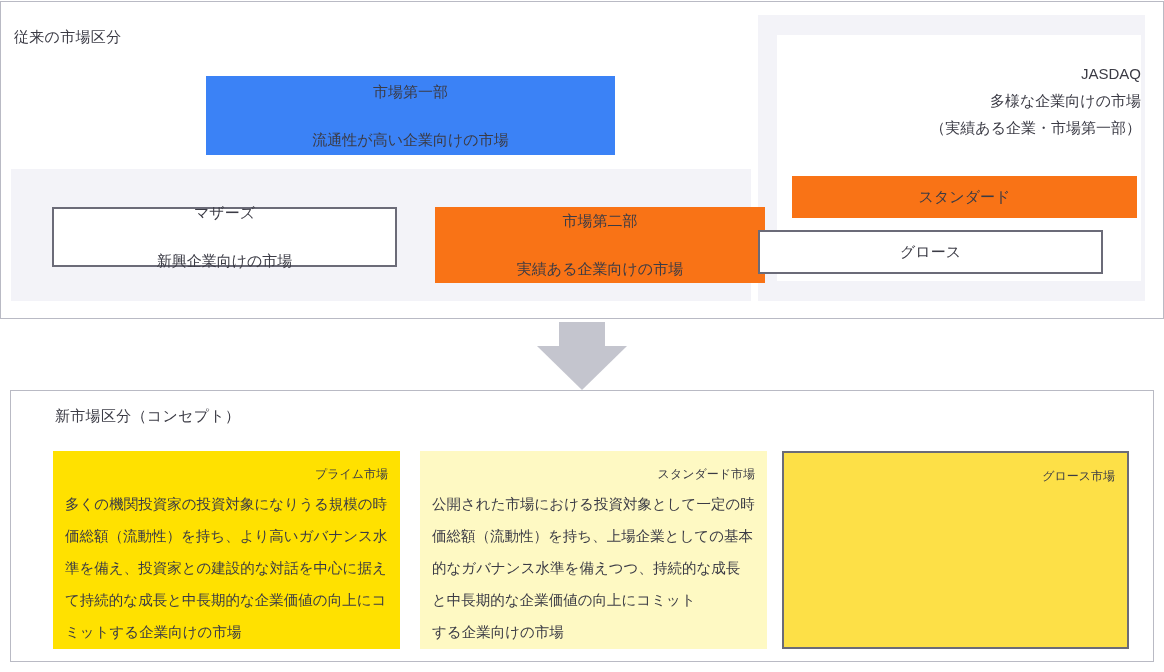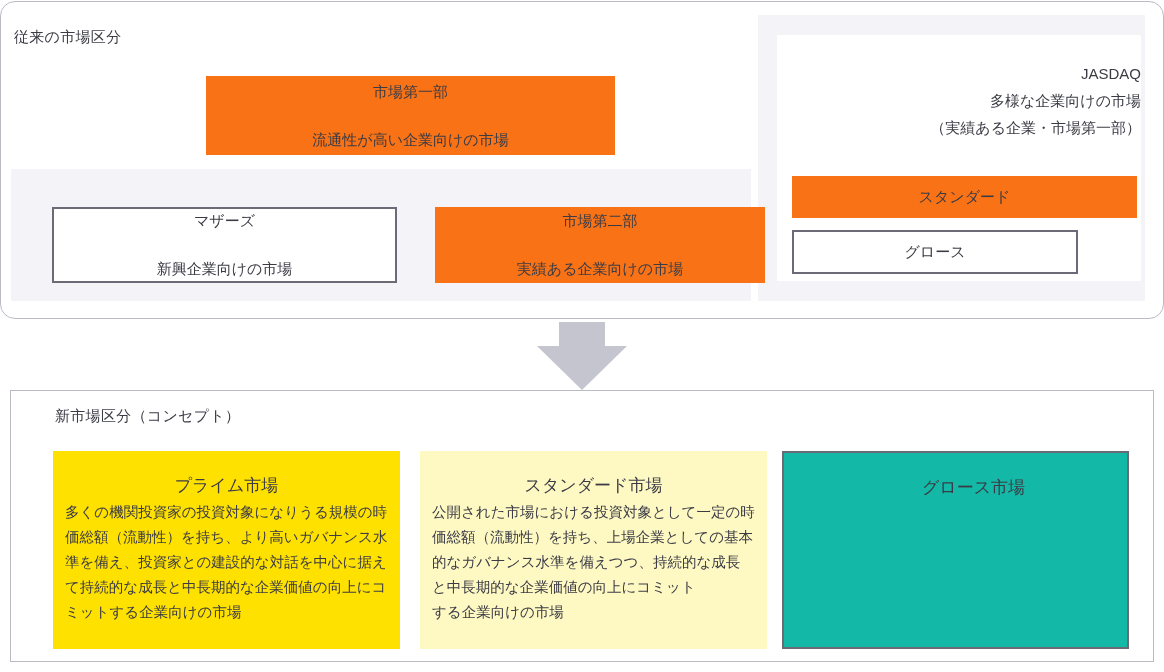--- a/index.html
+++ b/index.html
@@ -46,43 +46,43 @@
   .chip {
     display: flex;
     align-items: center;
     justify-content: center;
     text-align: center;
     font-size: 15px;
     line-height: 24px;
     color: #3b3b45;
     white-space: pre-line;
   }
-  .chip-yellow { background: #f97316; }
+  .chip-yellow { background: #3b82f6; }
   .chip-gray   { background: #f97316; }
   .chip-white  { background: #ffffff; border: 2px solid #6b6b78; }
 
   
   .card {
     padding: 10px 12px 10px 12px;
     box-sizing: border-box;
   }
   .card-yellow { background: #ffe100; }
   .card-gray   { background: #fef9c3; }
-  .card-white  { background: #14b8a6; border: 2px solid #6b6b78; padding-left: 48px; }
+  .card-white  { background: #fde047; border: 2px solid #6b6b78; padding-left: 48px; }
 
   .card-title {
-    text-align: center;
-    font-size: 17px;
+    text-align: right;
+    font-size: 12px;
     line-height: 26px;
     color: #3b3b45;
-    margin: 12px 0 1px 0;
+    margin: 0 0 1px 0;
   }
   .card-body {
     font-size: 14.5px;
-    line-height: 25px;
+    line-height: 32px;
     color: #3b3b45;
     white-space: pre-line;
     margin: 0;
     text-align: left;
   }
 
   
   .arrow-wrap { position: absolute; }
   .arrow-shaft {
     position: absolute;
@@ -94,38 +94,38 @@
     border-left: 45px solid transparent;
     border-right: 45px solid transparent;
     border-top: 44px solid #c4c5ce;
   }
 </style>
 </head>
 <body>
 
 <div class="stage">
 
-  <div class="abs panel-outline" style="left:0px; top:1px; width:1164px; height:318px;border-radius:15px;">
+  <div class="abs panel-outline" style="left:0px; top:1px; width:1164px; height:318px;">
 
     <div class="abs panel-title" style="left:13px; top:25px;">従来の市場区分</div>
 
     <div class="abs lavender" style="left:10px; top:167px; width:740px; height:132px;"></div>
 
     <div class="abs lavender" style="left:757px; top:13px; width:387px; height:286px;"></div>
 
     <div class="abs" style="left:776px; top:33px; width:364px; height:246px; background:#ffffff;"></div>
 
     <div class="abs chip chip-yellow" style="left:205px; top:74px; width:409px; height:79px;">
       <div>
         <div>市場第一部</div>
         <div>流通性が高い企業向けの市場</div>
       </div>
     </div>
 
-    <div class="abs chip chip-white" style="left:51px; top:205px; width:345px; height:76px;">
+    <div class="abs chip chip-white" style="left:51px; top:205px; width:345px; height:60px;">
       <div>
         <div>マザーズ</div>
         <div>新興企業向けの市場</div>
       </div>
     </div>
 
     <div class="abs chip chip-gray" style="left:434px; top:205px; width:330px; height:76px;">
       <div>
         <div>市場第二部</div>
         <div>実績ある企業向けの市場</div>
@@ -135,21 +135,21 @@
     <div class="abs" style="left:776px; top:58px; width:364px; height:100px; text-align:right; font-size:15px; line-height:27px; color:#3b3b45;">
       <div>JASDAQ</div>
       <div>多様な企業向けの市場</div>
       <div>（実績ある企業・市場第一部）</div>
     </div>
 
     <div class="abs chip chip-gray" style="left:791px; top:174px; width:345px; height:42px;">
       <span>スタンダード</span>
     </div>
 
-    <div class="abs chip chip-white" style="left:791px; top:228px; width:286px; height:44px;">
+    <div class="abs chip chip-white" style="left:757px; top:228px; width:345px; height:44px;">
       <span>グロース</span>
     </div>
 
   </div>
 
   <div class="arrow-wrap" style="left:537px; top:322px; width:90px; height:68px;">
     <div class="arrow-shaft" style="left:22px; top:0px; width:46px; height:28px;"></div>
     <div class="arrow-head" style="left:0px; top:24px;"></div>
   </div>
 

